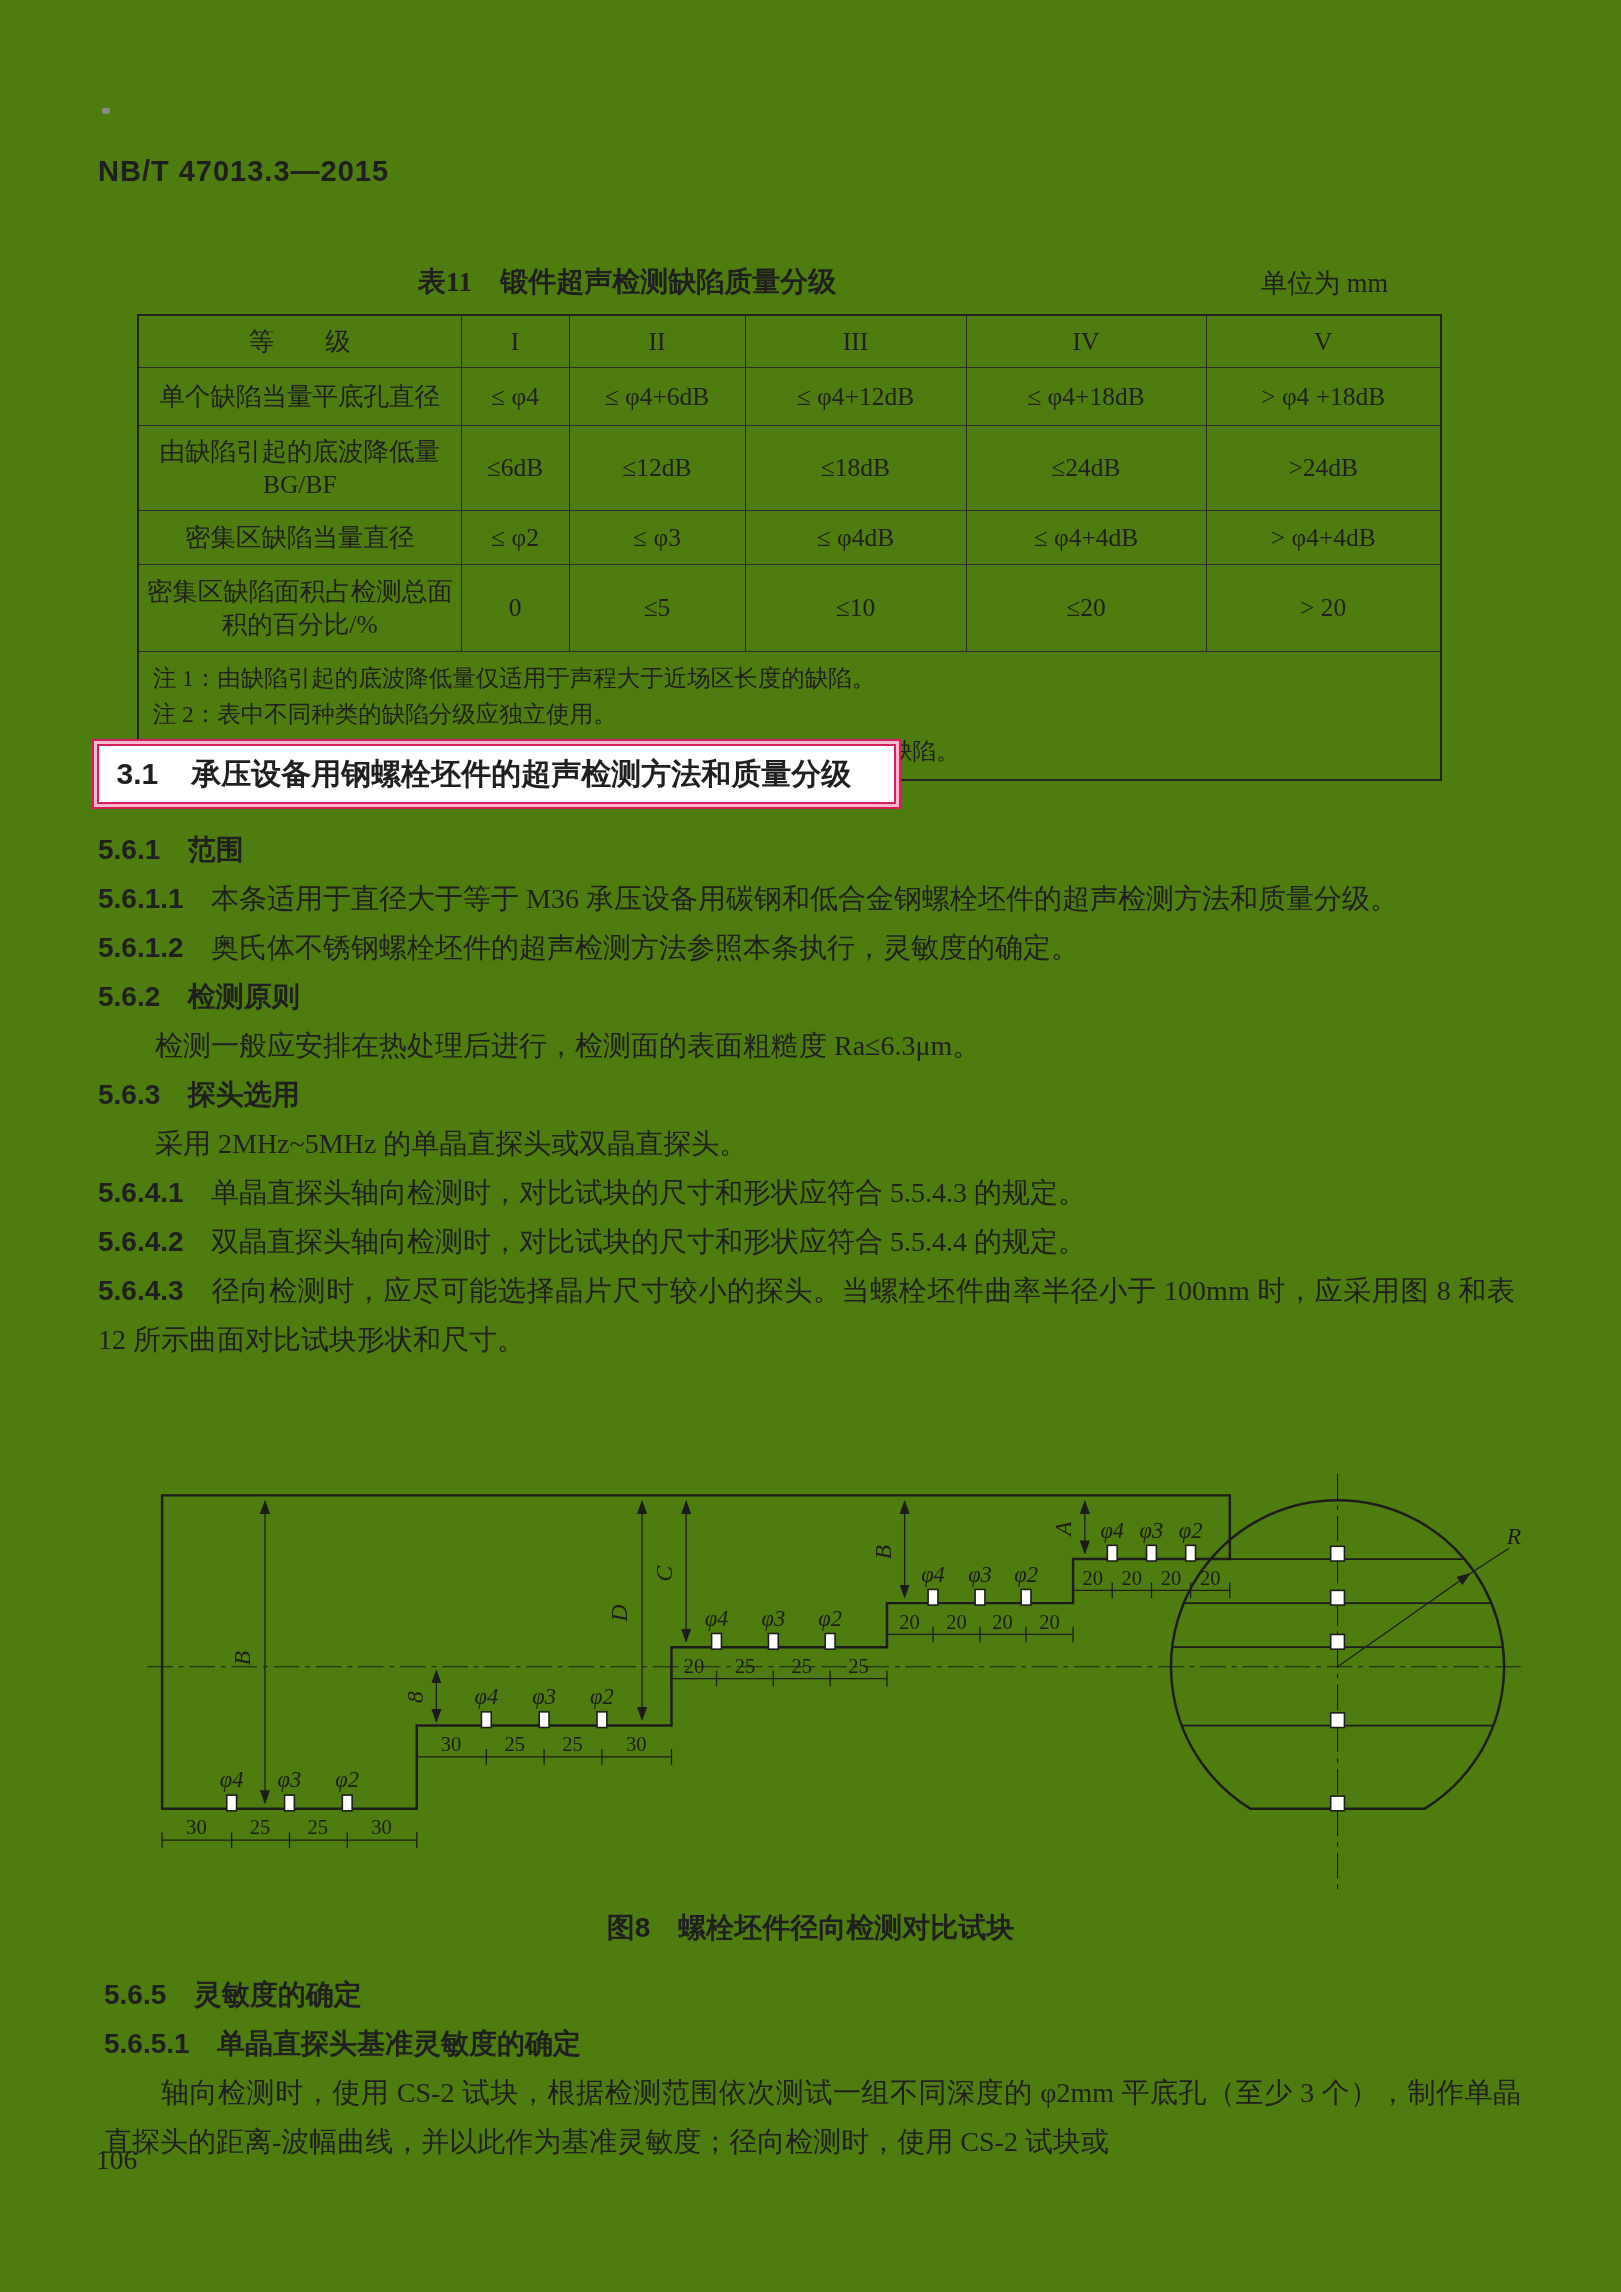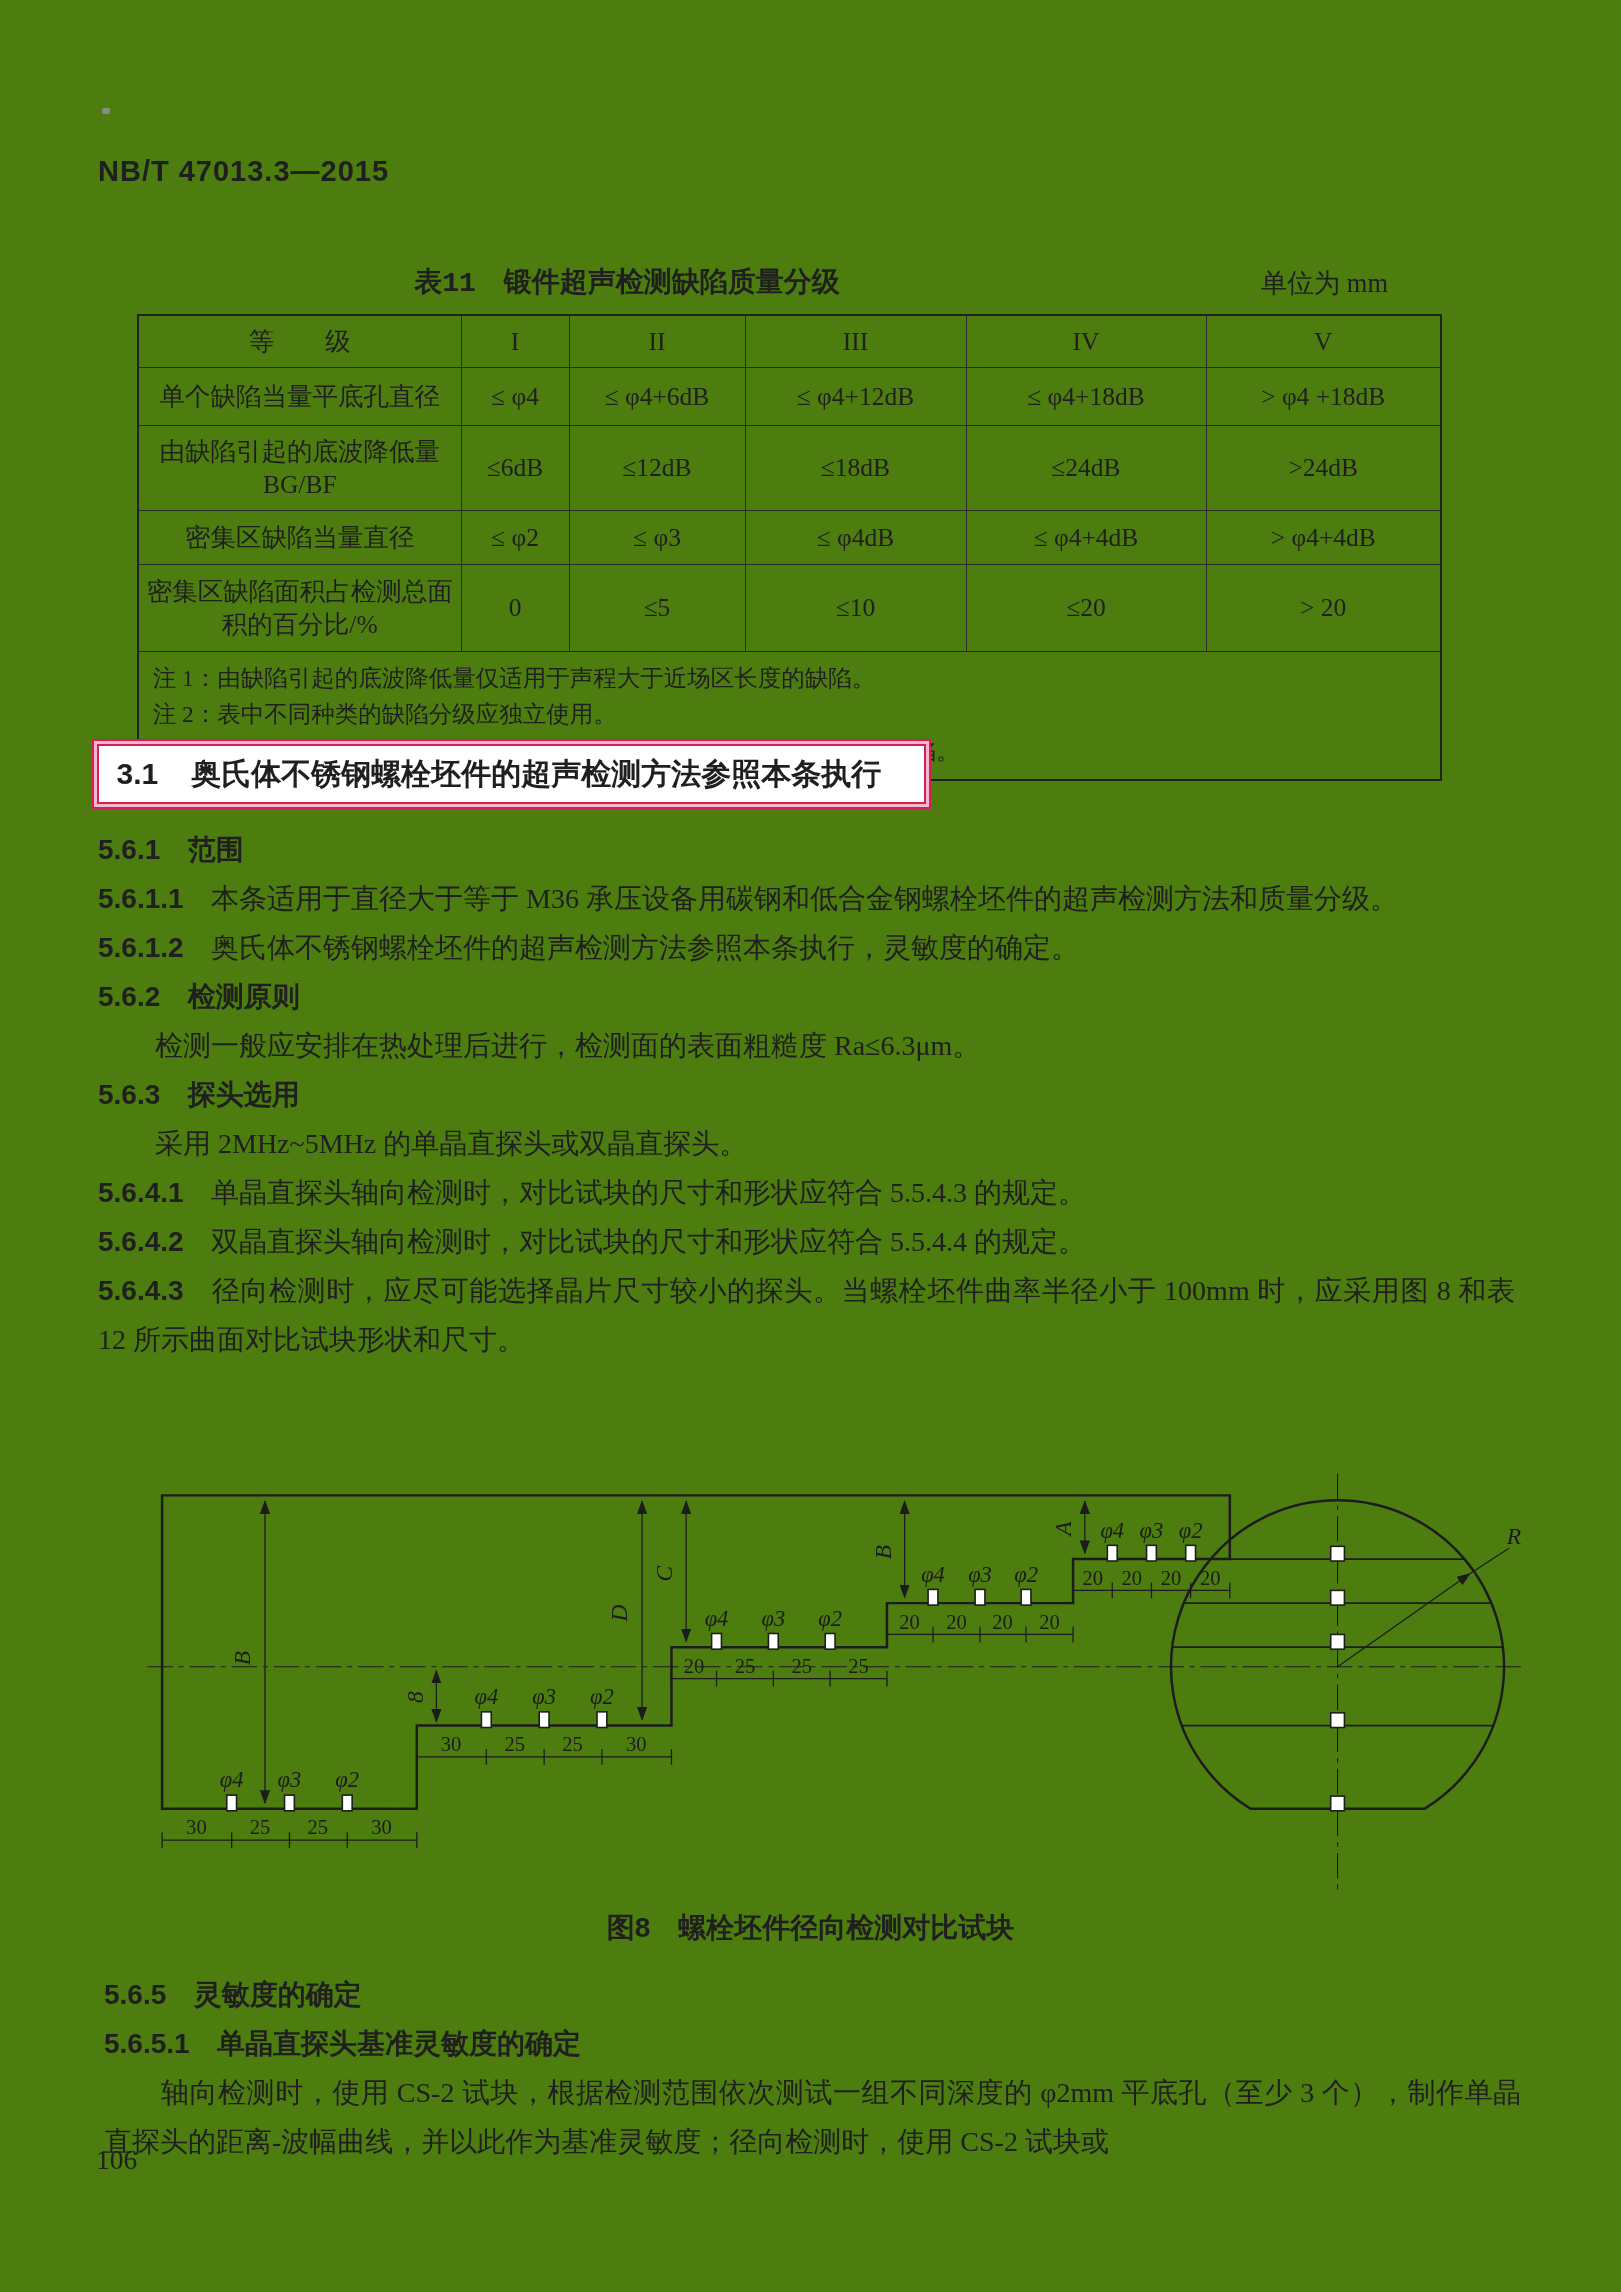--- a/index.html
+++ b/index.html
@@ -9,21 +9,21 @@
     font-family:"Liberation Serif","DejaVu Serif",serif;
   }
   .artifact{position:absolute;left:102px;top:108px;width:7.8px;height:5.9px;background:#8a8a8a;border-radius:2px;}
   .doc-code{
     position:absolute;left:98px;top:155px;
     font-family:"Liberation Sans","DejaVu Sans",sans-serif;
     font-weight:700;font-size:29px;letter-spacing:1px;
   }
   .tbl-title{
     position:absolute;left:137px;top:263px;width:980px;text-align:center;
-    font-family:Liberation Mono, monospace;font-weight:700;font-size:28px;
+    font-family:Liberation Serif, serif;font-weight:700;font-size:28px;
   }
   .tbl-unit{position:absolute;right:233px;top:265px;font-size:26.5px;}
   table.qtable{
     position:absolute;left:137px;top:314px;width:1304px;
     border-collapse:collapse;table-layout:fixed;
     font-size:25.5px;
   }
   table.qtable td{
     border:1.5px solid #2b2b2b;text-align:center;vertical-align:middle;
     padding:2px 5.9px;line-height:1.3;
@@ -139,21 +139,21 @@
           <div>注 1：由缺陷引起的底波降低量仅适用于声程大于近场区长度的缺陷。</div>
           <div>注 2：表中不同种类的缺陷分级应独立使用。</div>
           <div>注 3：密集区缺陷面积指反射波幅大于等于 φ2 当量平底孔直径的密集区缺陷。</div>
         </td>
       </tr>
     </tbody>
   </table>
 
   <div class="hl-outer">
     <div class="hl-inner">
-      <span class="num">3.1</span><span>奥氏体不锈钢螺栓坯件的超声检测方法参照本条执行</span>
+      <span class="num">3.1</span><span>承压设备用钢螺栓坯件的超声检测方法和质量分级</span>
     </div>
   </div>
 
   <div class="content-top">
     <p class="clause head"><span class="num">5.6.1</span><span class="htxt">范围</span></p>
     <p class="clause"><span class="num">5.6.1.1</span><span>本条适用于直径大于等于 M36 承压设备用碳钢和低合金钢螺栓坯件的超声检测方法和质量分级。</span></p>
     <p class="clause"><span class="num">5.6.1.2</span><span>奥氏体不锈钢螺栓坯件的超声检测方法参照本条执行，灵敏度的确定。</span></p>
     <p class="clause head"><span class="num">5.6.2</span><span class="htxt">检测原则</span></p>
     <p class="clause ind">检测一般应安排在热处理后进行，检测面的表面粗糙度 Ra≤6.3μm。</p>
     <p class="clause head"><span class="num">5.6.3</span><span class="htxt">探头选用</span></p>

